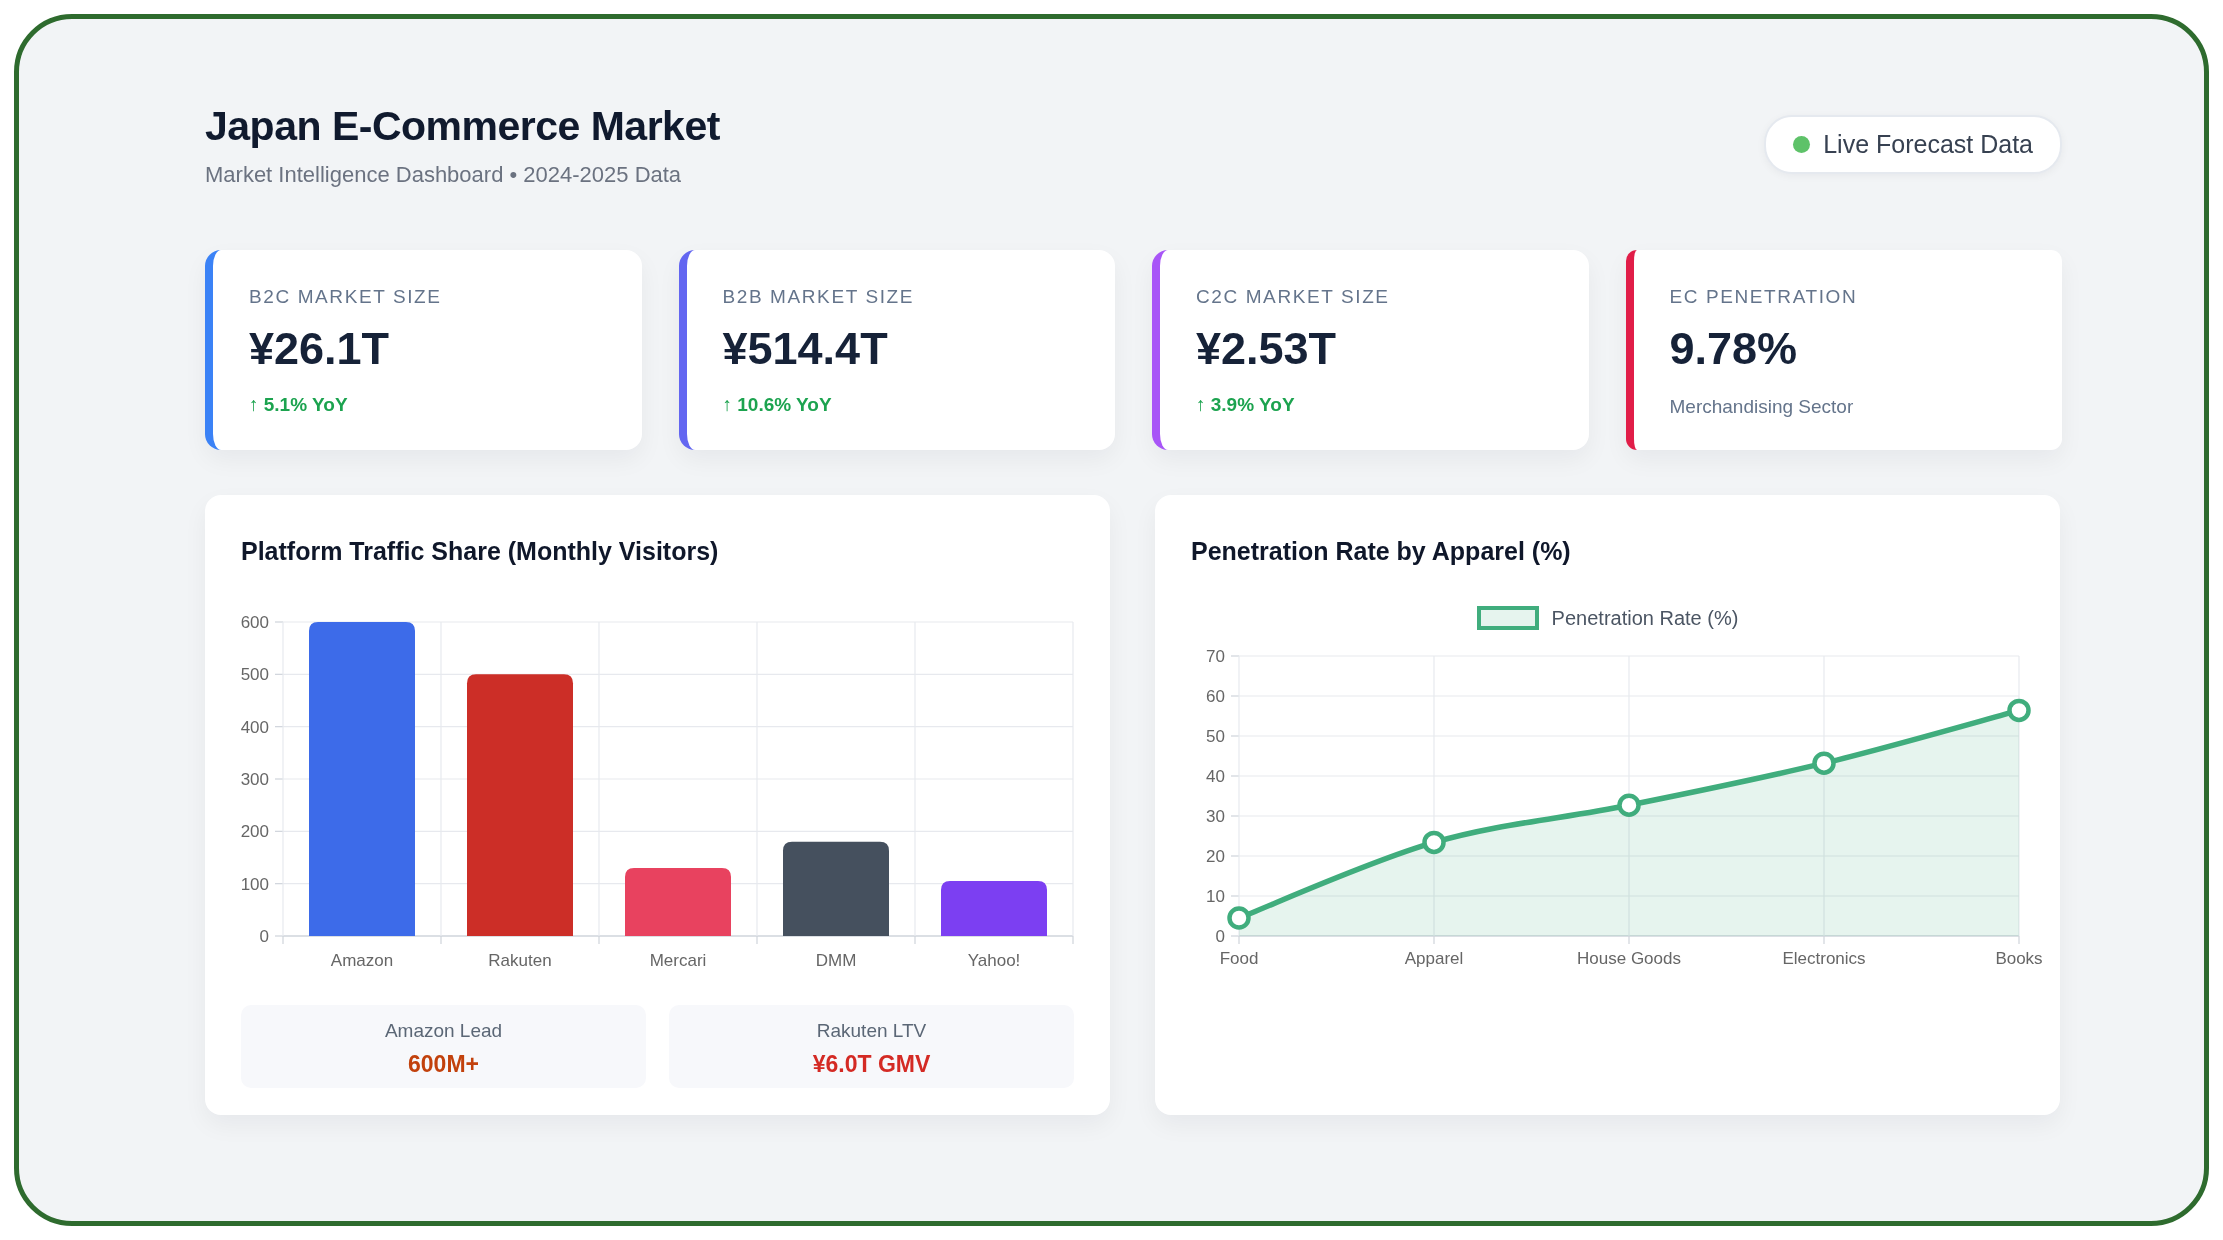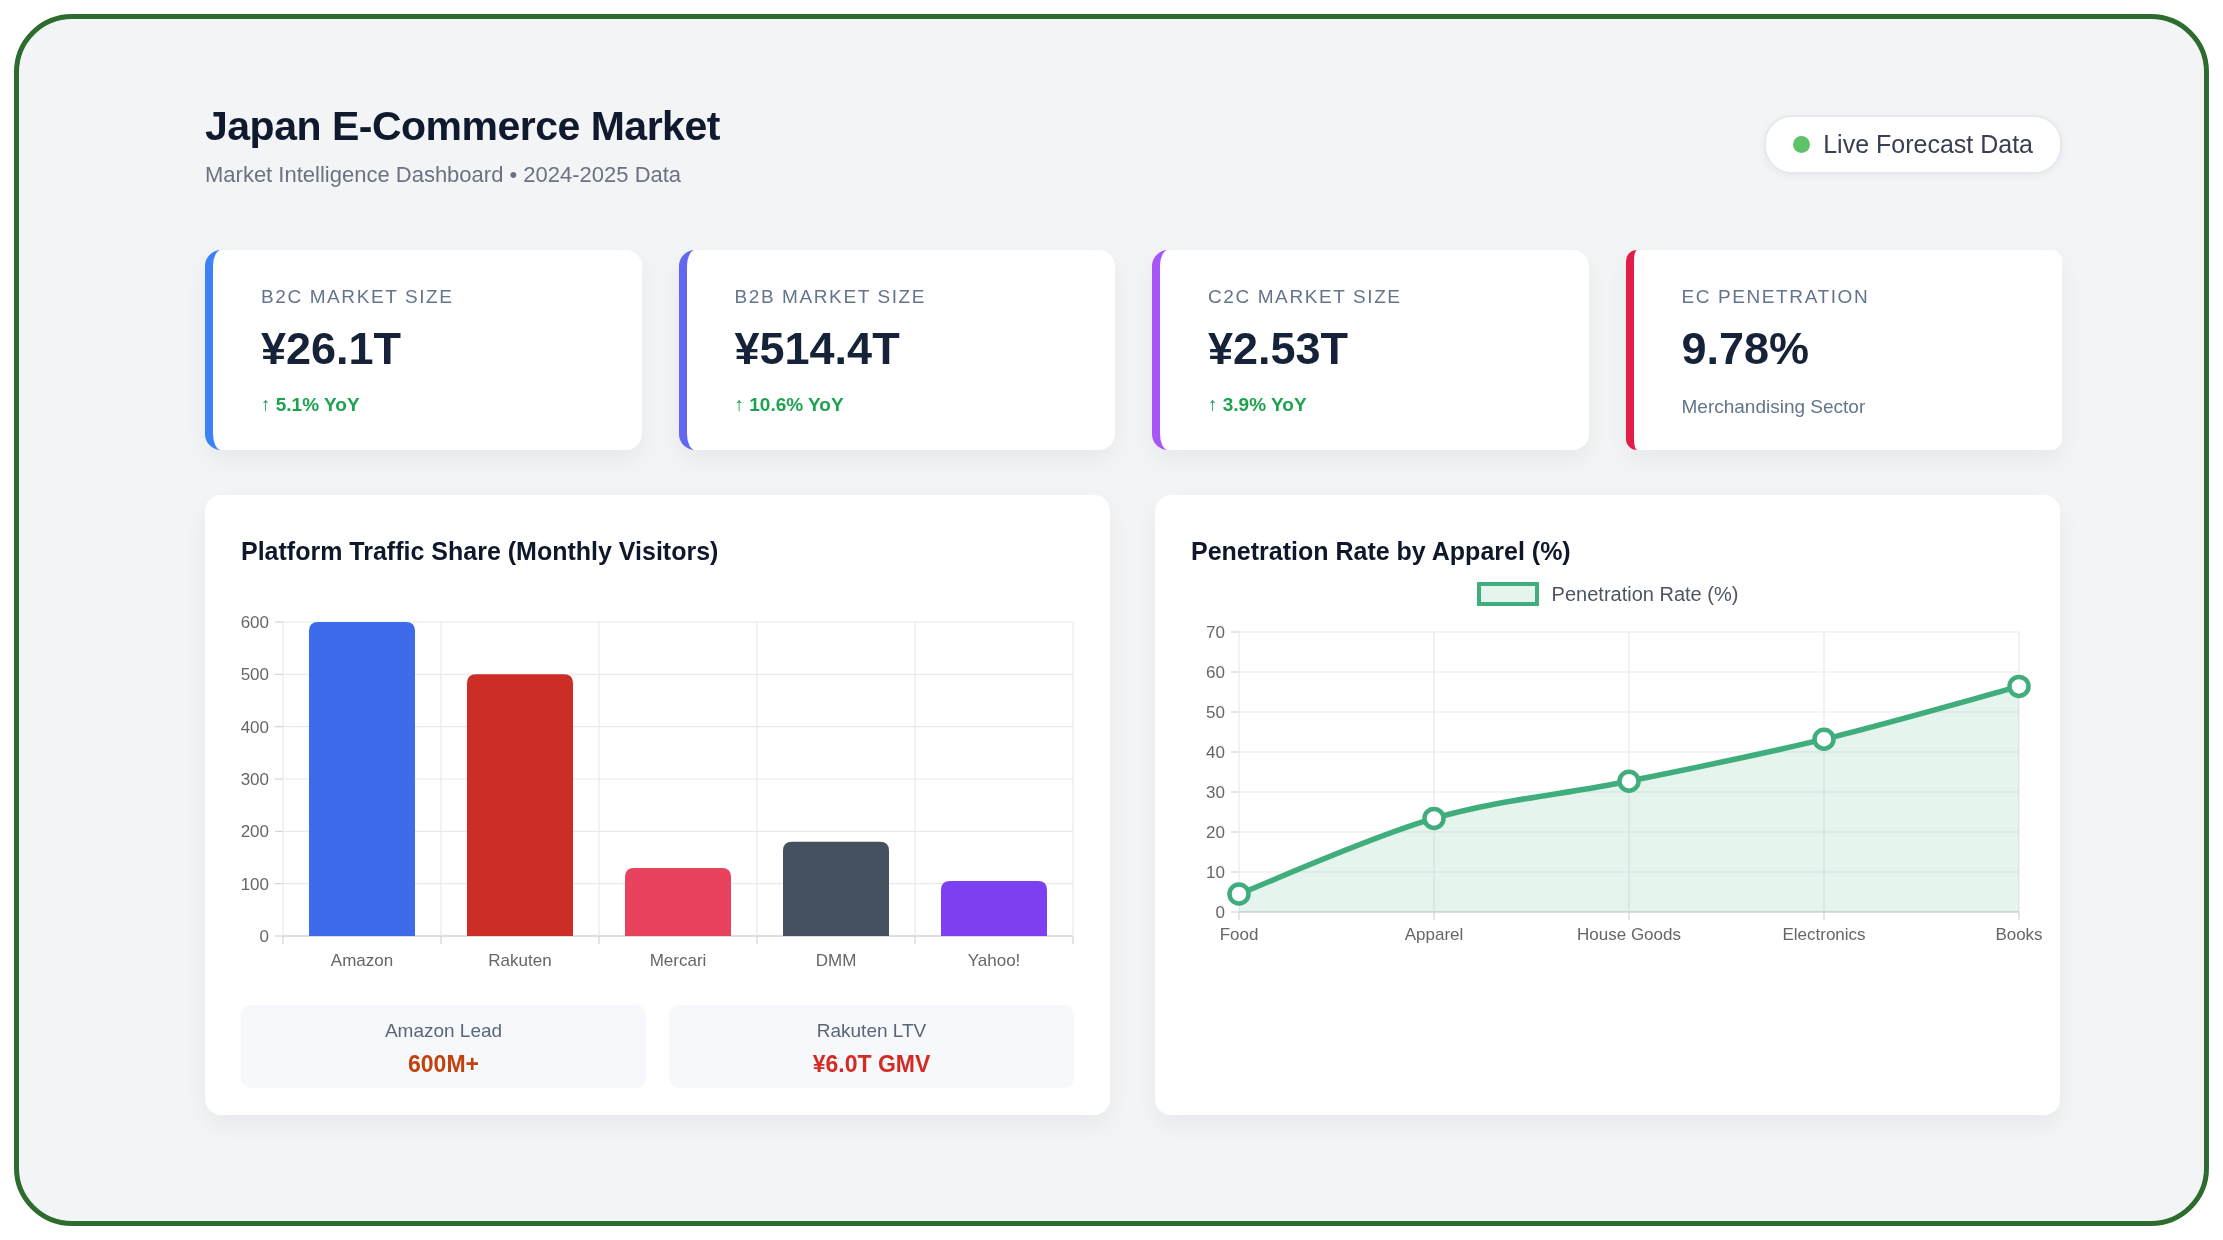--- a/index.html
+++ b/index.html
@@ -22,21 +22,21 @@
     display:flex; align-items:center; gap:13px; background:#ffffff;
     border:2px solid #e5e9ef; border-radius:28px; padding:0 27px; height:55px;
     font-size:25px; color:#374151; box-shadow:0 2px 8px rgba(15,23,42,.05); margin-top:12px;
   }
   .badge-dot { width:17px; height:17px; border-radius:50%; }
 
   
   .kpi-row { display:flex; gap:37px; margin-top:62px; }
   .kpi-card {
     flex:1; background:#ffffff; border-radius:16px; border-left:8px solid #ccc;
-    padding:36px 48px; height:200px; box-sizing:border-box;
+    padding:36px 36px; height:200px; box-sizing:border-box;
     box-shadow:0 10px 24px rgba(15,23,42,.05);
   }
   .kpi-label { font-size:19px; color:#64748b; letter-spacing:1.6px; font-weight:500; }
   .kpi-value { font-size:45px; font-weight:700; color:#162238; margin-top:15px; }
   .kpi-delta { font-size:19px; font-weight:700; color:#1ca34f; margin-top:19px; }
   .kpi-note  { font-size:19px; color:#64748b; margin-top:21px; }
 
   
   .charts-row { display:flex; gap:45px; margin-top:45px; }
   .chart-card {
@@ -48,21 +48,21 @@
   .line-svg { margin-top:8px; display:block; overflow:visible; }
 
   .stats-row { display:flex; gap:23px; margin-top:26px; }
   .stat-box {
     flex:1; height:83px; background:#f7f8fb; border-radius:10px;
     text-align:center; padding-top:15px; box-sizing:border-box;
   }
   .stat-label { font-size:19px; color:#5b6776; }
   .stat-value { font-size:23px; font-weight:700; margin-top:9px; }
 
-  .legend-row { display:flex; justify-content:center; align-items:center; gap:13px; margin-top:16px; height:24px; }
+  .legend-row { display:flex; justify-content:center; align-items:center; gap:13px; margin-top:40px; height:24px; }
   .legend-swatch { width:62px; height:24px; box-sizing:border-box; border:4px solid #40ad7d; background:#e7f5ee; }
   .legend-label { font-size:20px; color:#4b5563; }
 </style>
 </head>
 <body>
 
 <div class="frame">
   <div class="content">
 
     <div class="header">

